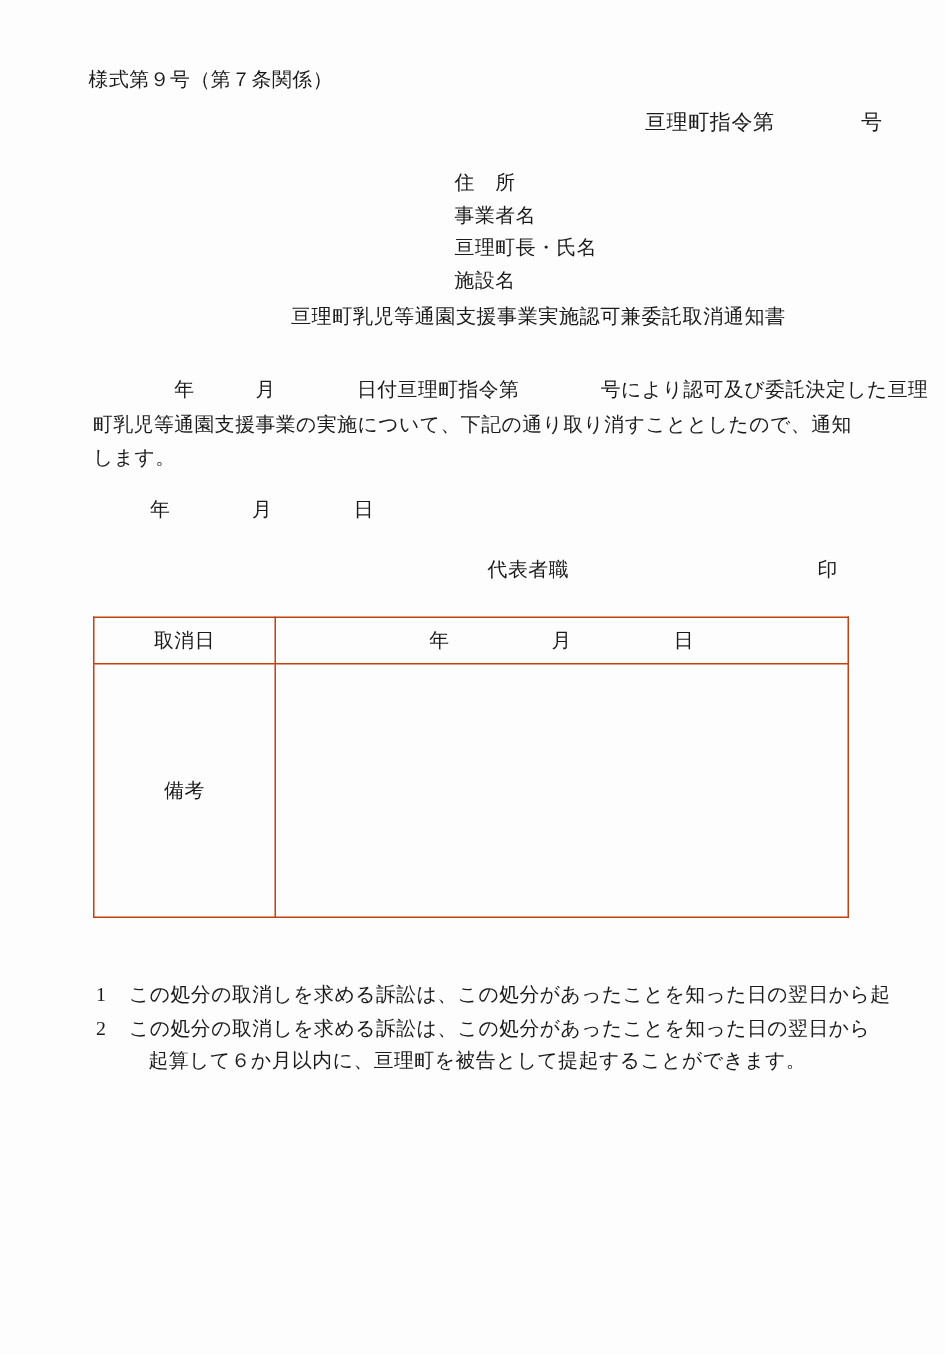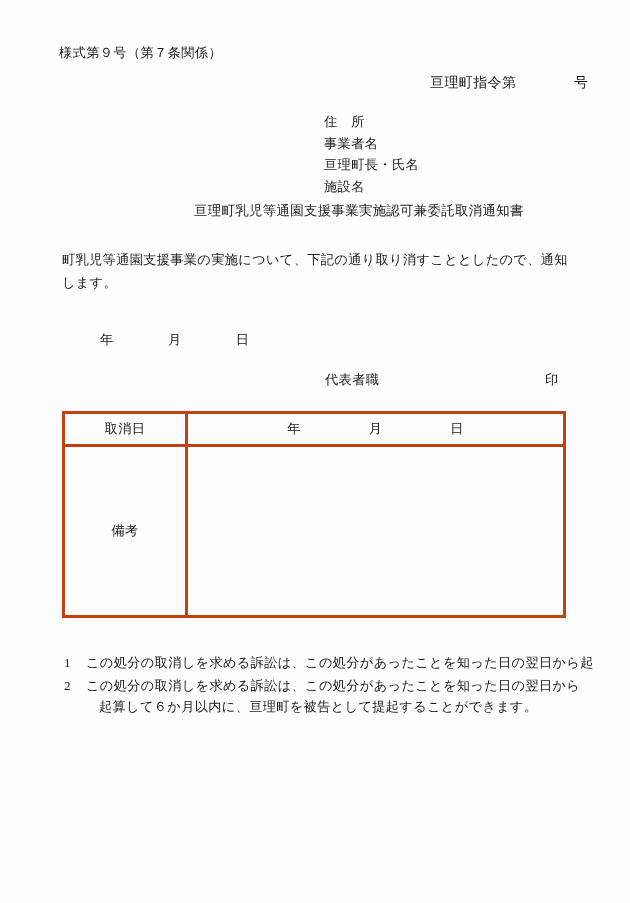--- a/index.html
+++ b/index.html
@@ -39,21 +39,21 @@
   .order-no {
     left: 430px;
     top: 76px;
     font-size: 14px;
     letter-spacing: .4px;
   }
 
   
   .addressee {
     position: absolute;
-    left: 324px;
+    left: 303px;
     top: 111px;
     font-size: 13.2px;
     letter-spacing: .4px;
   }
   .addressee .line {
     line-height: 21.5px;
     white-space: pre;
   }
 
   
@@ -104,21 +104,21 @@
   .form-table {
     position: absolute;
     left: 62px;
     top: 411px;
     width: 504px;
     border-collapse: collapse;
     table-layout: fixed;
     font-size: 13.2px;
   }
   .form-table td {
-    border: 3px solid #c2410c;
+    border: 1px solid #c2410c;
     padding: 0;
     text-align: center;
     vertical-align: middle;
     letter-spacing: .4px;
     white-space: pre;
   }
   .form-table .col-label { width: 120px; }
   .row-cancel td { height: 30px; }
   .row-note   td { height: 168px; }
 
@@ -169,20 +169,21 @@
   <div class="addressee">
     <div class="line">住　所</div>
     <div class="line">事業者名</div>
     <div class="line">亘理町長・氏名</div>
     <div class="line">施設名</div>
   </div>
 
   <div class="abs doc-title">亘理町乳児等通園支援事業実施認可兼委託取消通知書</div>
 
   <div class="body-para">
+    <div class="line">　　　　年　　　月　　　　日付亘理町指令第　　　　号により認可及び委託決定した亘理</div>
     <div class="line">町乳児等通園支援事業の実施について、下記の通り取り消すこととしたので、通知</div>
     <div class="line">します。</div>
   </div>
 
   <div class="abs date-line">年　　　　月　　　　日</div>
 
   <div class="abs sign-name">代表者職</div>
   <div class="abs sign-seal">印</div>
 
   <table class="form-table">

